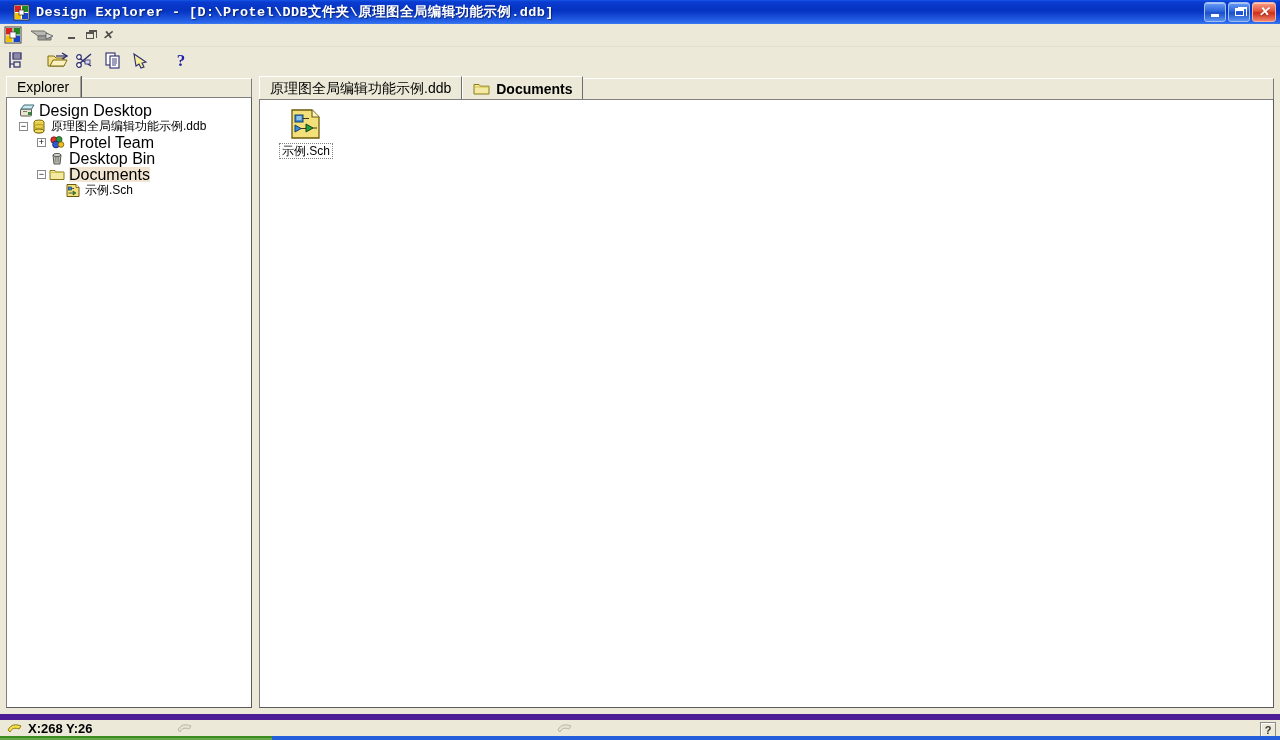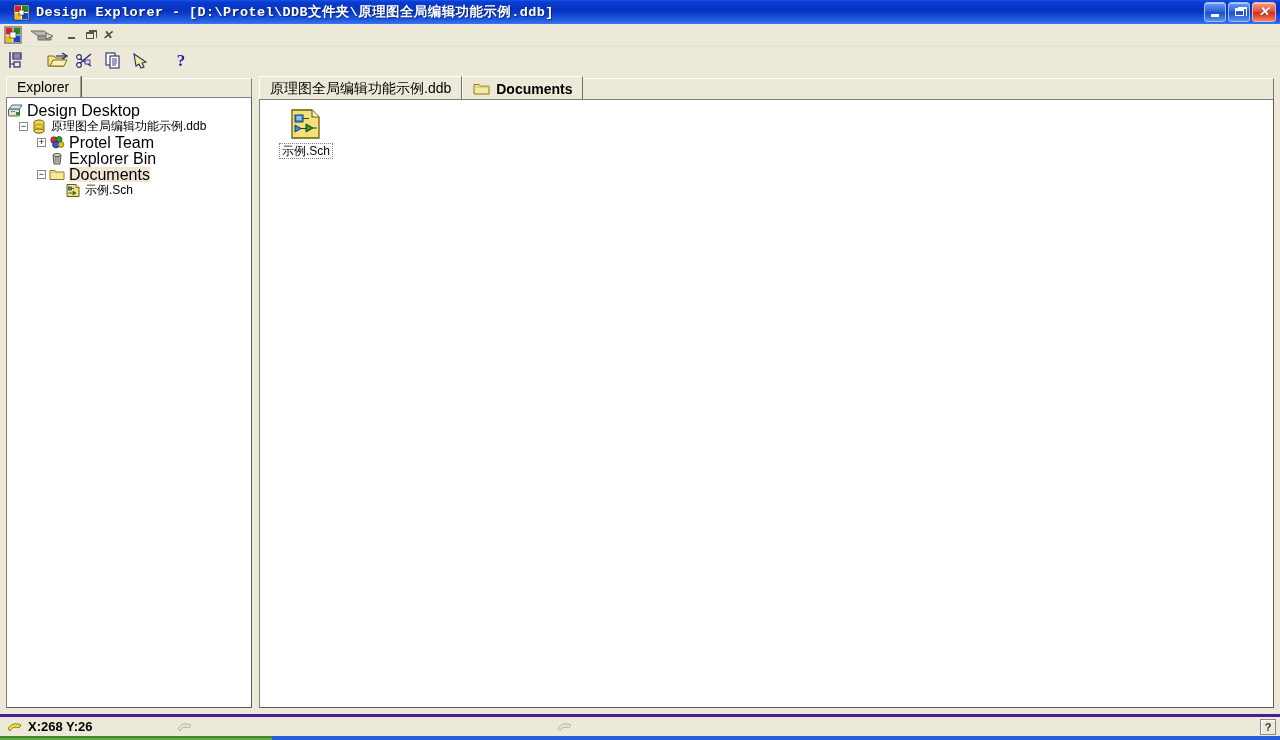--- a/index.html
+++ b/index.html
@@ -236,21 +236,21 @@
     padding: 0 2px;
     line-height: 14px;
     white-space: nowrap;
   }
 
   
   .statusbar {
     position: absolute; left: 0; top: 714px;
     width: 1280px; height: 22px;
     background: #ece9d8;
-    border-top: 3px solid #4c1d95;
+    border-top: 6px solid #4c1d95;
     display: flex; align-items: center;
   }
   .sb-cell { display: flex; align-items: center; height: 20px; position: relative;}
   .sb-icon { width: 18px; height: 14px; position: relative; margin: 0 4px 0 6px; flex:0 0 auto;}
   .sb-text {
     font-family: "Liberation Sans", sans-serif;
     font-size: 13px; font-weight: bold; color: #000;
     white-space: nowrap;
   }
   .sb-help {
@@ -393,21 +393,21 @@
   <div class="left-panel">
     <div class="tabstrip">
       <div class="tab-explorer">
         <span>Explorer</span>
       </div>
       <div class="tab-rest"></div>
     </div>
 
     <div class="tree-box">
 
-      <div class="tnode" style="padding-left:0;">
+      <div class="tnode" style="padding-left:12px;">
         <span class="ticon">
           <svg width="16" height="15" viewBox="0 0 16 15">
             <rect x="1.5" y="6" width="11" height="7" rx="1" fill="#e8e4cf" stroke="#5a5a50" stroke-width="1"></rect>
             <path d="M2 6 L5 2 L15 2 L12.5 6 Z" fill="#cfe8ee" stroke="#3d6d78" stroke-width="1"></path>
             <path d="M4 8.5 L8 8.5" stroke="#7a7a6e" stroke-width="1"></path>
             <rect x="9" y="9" width="3" height="3" fill="#2f8a3e"></rect>
           </svg>
         </span>
         <span class="tlabel">Design Desktop</span>
       </div>
@@ -442,21 +442,21 @@
       <div class="tnode" style="padding-left:42px;">
         <span class="ticon">
           <svg width="16" height="15" viewBox="0 0 16 15">
             <path d="M4 4 L12 4 L11 13 L5 13 Z" fill="#c6c6c0" stroke="#55554c" stroke-width="1"></path>
             <ellipse cx="8" cy="4" rx="4" ry="1.5" fill="#dedede" stroke="#55554c" stroke-width="1"></ellipse>
             <line x1="6.5" y1="6" x2="6.2" y2="11.5" stroke="#7a7a70" stroke-width=".8"></line>
             <line x1="8" y1="6" x2="8" y2="11.5" stroke="#7a7a70" stroke-width=".8"></line>
             <line x1="9.5" y1="6" x2="9.8" y2="11.5" stroke="#7a7a70" stroke-width=".8"></line>
           </svg>
         </span>
-        <span class="tlabel">Explorer Bin</span>
+        <span class="tlabel">Desktop Bin</span>
       </div>
 
       <div class="tnode sel" style="padding-left:30px;">
         <span class="twist">−</span>
         <span class="ticon">
           <svg width="16" height="15" viewBox="0 0 16 15">
             <path d="M1 3.5 L6 3.5 L7.3 5 L15 5 L15 12.5 L1 12.5 Z" fill="#f3e9a0" stroke="#8a7a16" stroke-width="1"></path>
             <path d="M1 5.5 L15 5.5" stroke="#c9b83d" stroke-width=".8"></path>
           </svg>
         </span>

